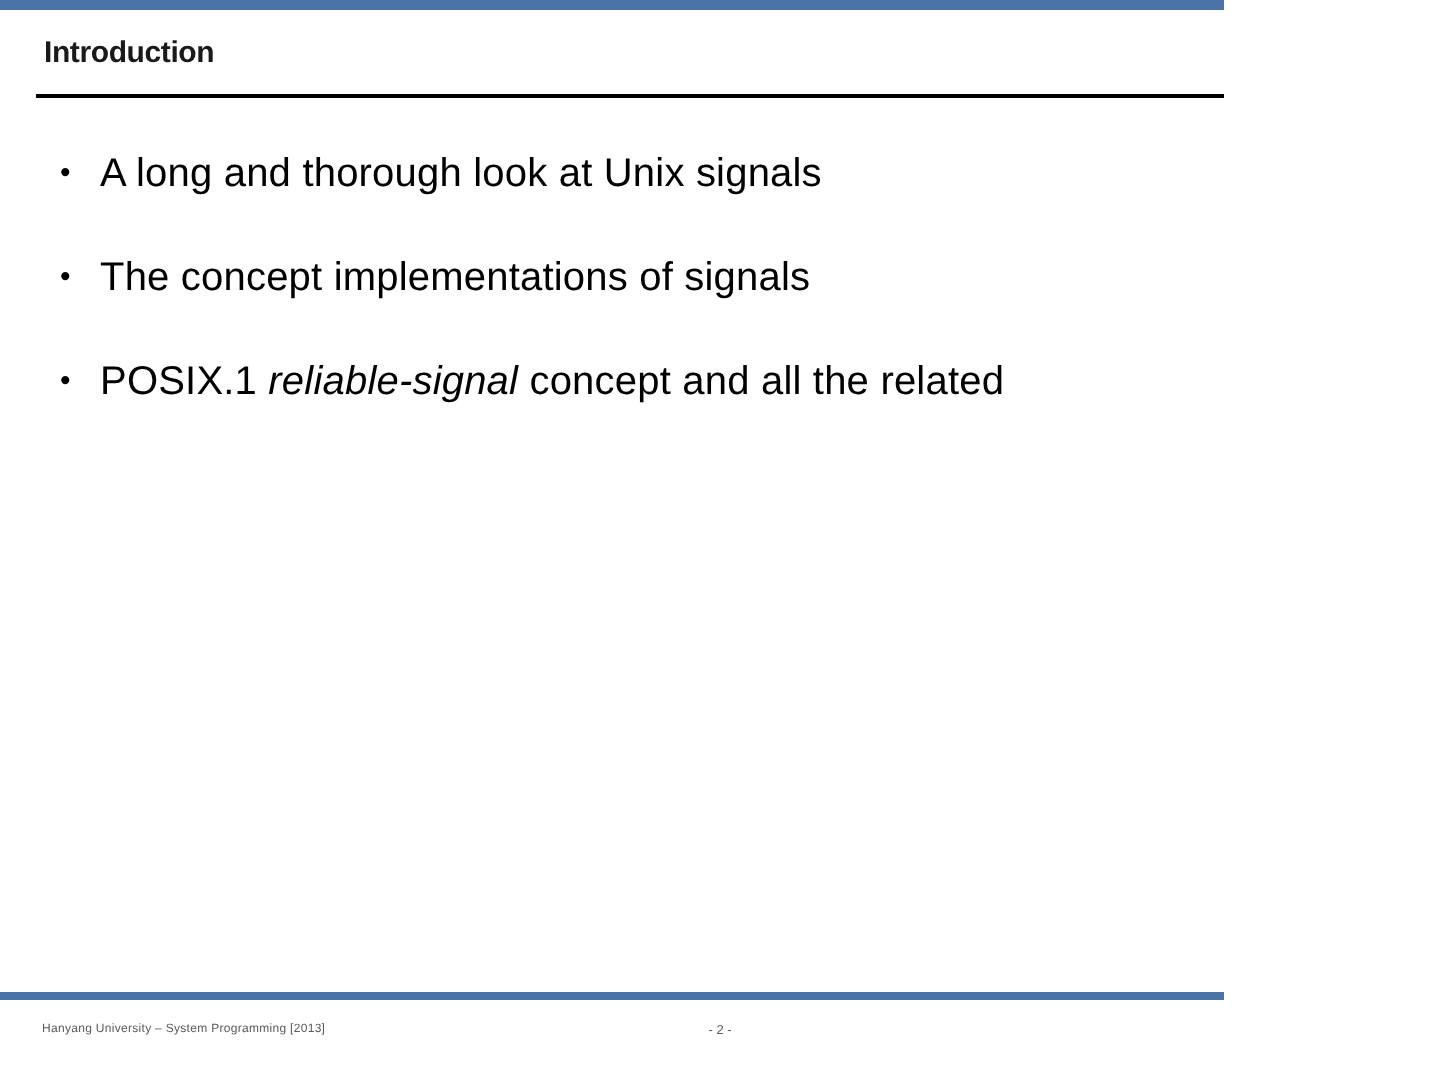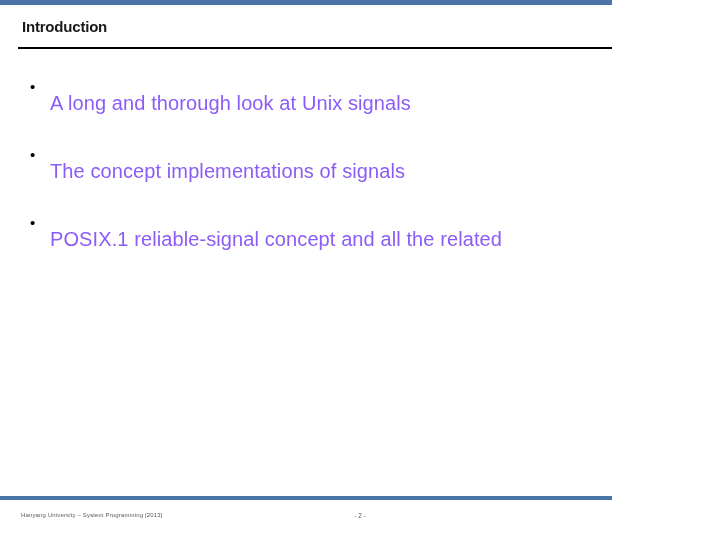--- a/index.html
+++ b/index.html
@@ -63,25 +63,25 @@
     line-height: 30px;
     color: #000000;
     text-align: left;
     padding-left: 4px;
     box-sizing: border-box;
   }
   .bullet-text {
     flex: 1 1 auto;
     font-size: 20px;
     line-height: 30px;
-    color: #8b5cf6;
+    color: #000000;
     letter-spacing: 0.1px;
-    margin-top: 16px;
   }
   .bullet-text .em {
+    font-style: italic;
   }
   .cont-line {
     margin-top: 13px;
   }
   
   .footer-rule {
     position: absolute;
     left: 0;
     top: 496px;
     width: 720px;

